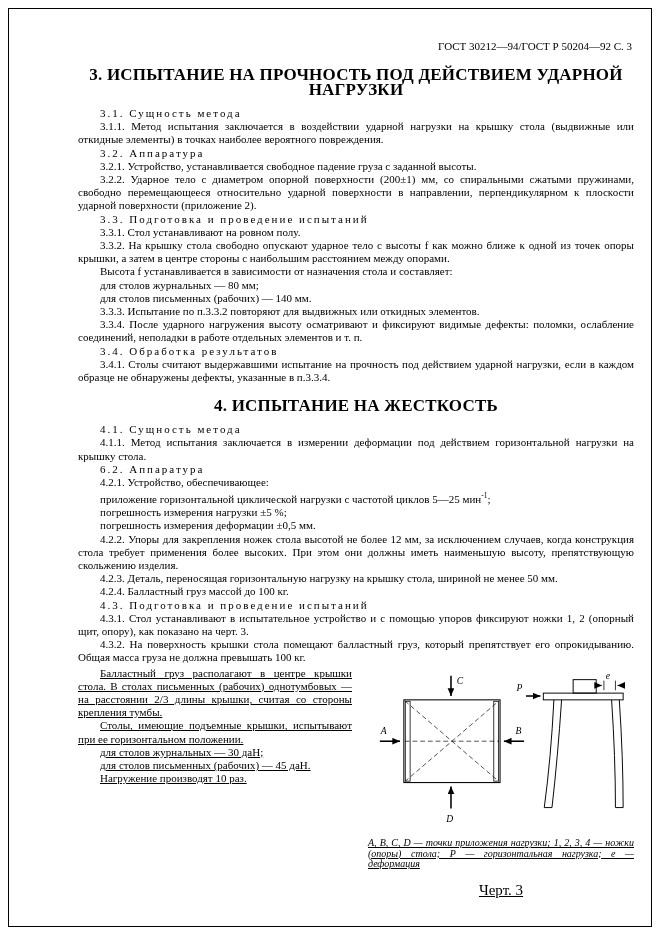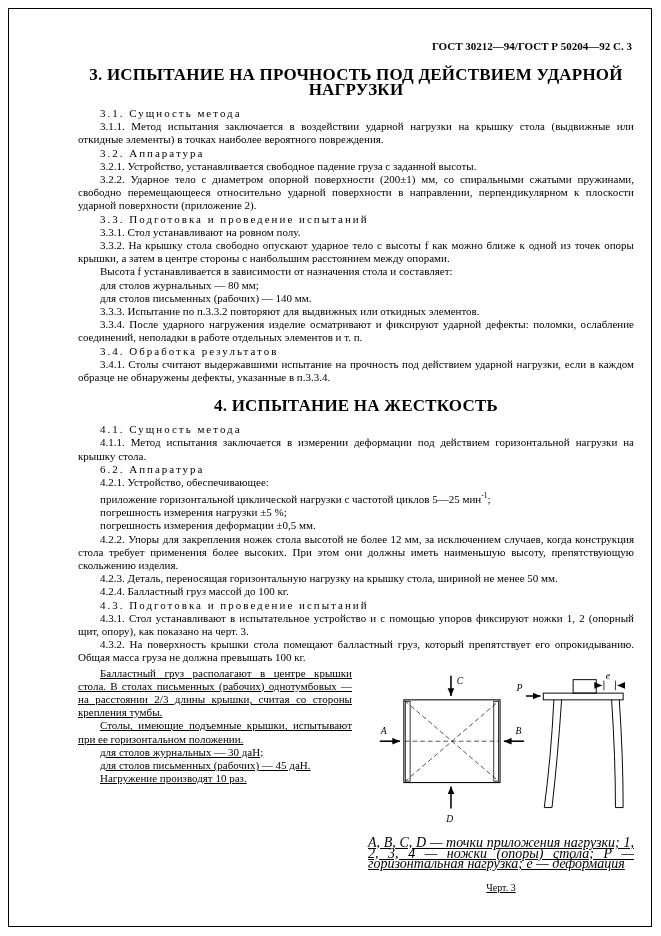--- a/index.html
+++ b/index.html
@@ -6,42 +6,42 @@
   .page{
     position:relative;width:661px;height:936px;background:#fff;
     font-family:"Liberation Serif", serif;color:#000;overflow:hidden;
   }
   .frame{
     position:absolute;left:8px;top:8px;right:9px;bottom:9px;
     border:1px solid #000;pointer-events:none;
   }
   .content{position:absolute;left:78px;top:40px;width:556px;}
   .header{
-    text-align:right;font-weight:bold;font-size:11px;line-height:13px;
+    text-align:right;font-weight:normal;font-size:11px;line-height:13px;
     padding-right:2px;
   }
   .sec-title{
     text-align:center;font-weight:bold;font-size:17px;line-height:15px;
     margin:14px 0 10px 0;letter-spacing:0.2px;
   }
   p.para{
     margin:0;font-size:11px;line-height:13.2px;
     text-align:justify;text-indent:22px;
   }
   p.head-sp{letter-spacing:2px;text-align:left;}
   sup.sup{font-size:7.5px;}
   .columns{display:flex;margin-top:2px;text-decoration:underline;}
   .col-left{width:288px;box-sizing:border-box;padding-right:14px;}
   .col-right{width:268px;box-sizing:border-box;padding-left:2px;}
   .fig{display:block;width:252px;height:auto;margin:4px auto 0 auto;}
   .fig-caption{
-    font-size:14px;line-height:10.5px;text-align:justify;
+    font-size:10px;line-height:10.5px;text-align:justify;
     font-style:italic;margin-top:6px;
   }
-  .fig-label{font-size:10px;text-align:center;margin-top:12px;}
+  .fig-label{font-size:15px;text-align:center;margin-top:12px;}
 </style>
 </head>
 <body>
 
 <div class="page">
   <div class="frame"></div>
   <div class="content">
 
     <div class="header">ГОСТ 30212—94/ГОСТ Р 50204—92 С. 3</div>
 
@@ -52,21 +52,21 @@
     <p class="para head-sp">3.2. Аппаратура</p>
     <p class="para">3.2.1. Устройство, устанавливается свободное падение груза с заданной высоты.</p>
     <p class="para">3.2.2. Ударное тело с диаметром опорной поверхности (200±1) мм, со спиральными сжатыми пружинами, свободно перемещающееся относительно ударной поверхности в направлении, перпендикулярном к плоскости ударной поверхности (приложение 2).</p>
     <p class="para head-sp">3.3. Подготовка и проведение испытаний</p>
     <p class="para">3.3.1. Стол устанавливают на ровном полу.</p>
     <p class="para">3.3.2. На крышку стола свободно опускают ударное тело с высоты f как можно ближе к одной из точек опоры крышки, а затем в центре стороны с наибольшим расстоянием между опорами.</p>
     <p class="para">Высота f устанавливается в зависимости от назначения стола и составляет:</p>
     <p class="para">для столов журнальных — 80 мм;</p>
     <p class="para">для столов письменных (рабочих) — 140 мм.</p>
     <p class="para">3.3.3. Испытание по п.3.3.2 повторяют для выдвижных или откидных элементов.</p>
-    <p class="para">3.3.4. После ударного нагружения изделие осматривают и фиксируют ударной дефекты: поломки, ослабление соединений, неполадки в работе отдельных элементов и т. п.</p>
+    <p class="para">3.3.4. После ударного нагружения высоту осматривают и фиксируют видимые дефекты: поломки, ослабление соединений, неполадки в работе отдельных элементов и т. п.</p>
     <p class="para head-sp">3.4. Обработка результатов</p>
     <p class="para">3.4.1. Столы считают выдержавшими испытание на прочность под действием ударной нагрузки, если в каждом образце не обнаружены дефекты, указанные в п.3.3.4.</p>
 
     <div class="sec-title">4. ИСПЫТАНИЕ НА ЖЕСТКОСТЬ</div>
 
     <p class="para head-sp">4.1. Сущность метода</p>
     <p class="para">4.1.1. Метод испытания заключается в измерении деформации под действием горизонтальной нагрузки на крышку стола.</p>
     <p class="para head-sp">6.2. Аппаратура</p>
     <p class="para">4.2.1. Устройство, обеспечивающее:</p>
     <p class="para"><span>приложение горизонтальной циклической нагрузки с частотой циклов 5—25 мин</span><sup class="sup">-1</sup><span>;</span></p>

